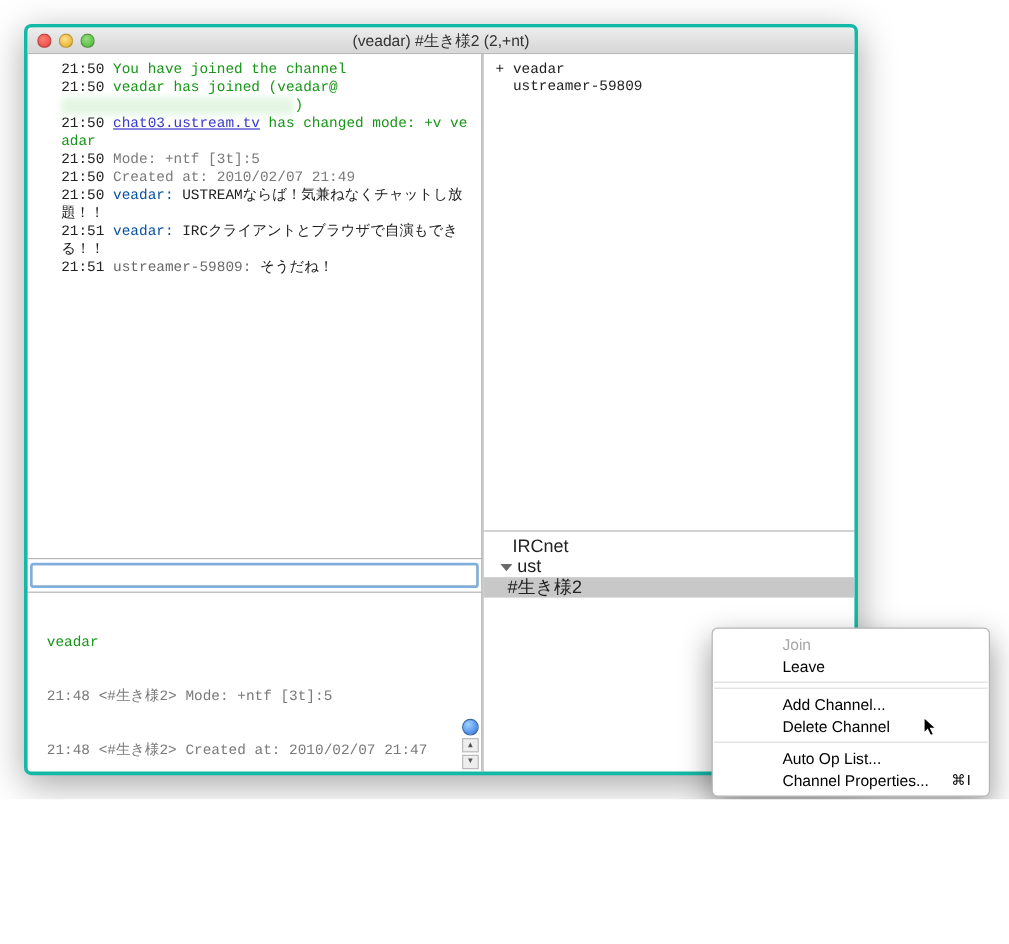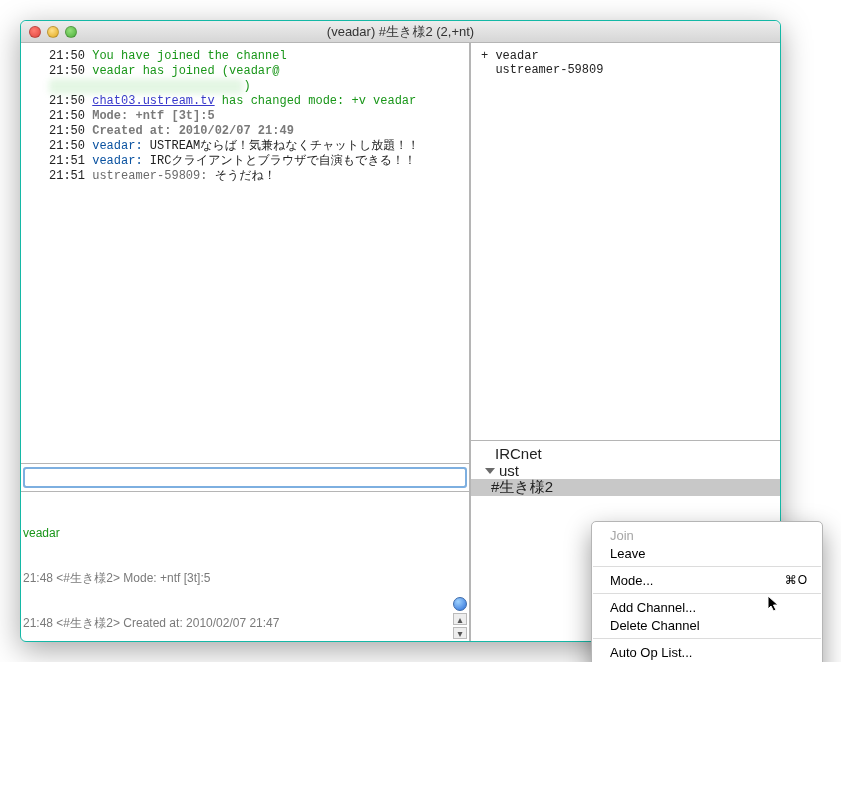--- a/index.html
+++ b/index.html
@@ -3,22 +3,22 @@
 <meta charset="utf-8">
 <style>
   * { box-sizing: border-box; margin: 0; padding: 0; }
   body {
     font-family: "Lucida Grande", "Helvetica Neue", sans-serif;
     font-size: 12px;
     background: #fff;
     padding: 20px;
   }
   .window {
-    width: 761px;
-    border: 1px solid #14b8a6;
+    width: 695px;
+    border: 3px solid #14b8a6;
     border-radius: 6px;
     box-shadow: 0 8px 30px rgba(0,0,0,0.35);
     background: #fff;
     position: relative;
   }
   .titlebar {
     height: 22px;
     background: linear-gradient(#ededed,#d6d6d6);
     border-bottom: 1px solid #b5b5b5;
     border-radius: 6px 6px 0 0;
@@ -61,21 +61,21 @@
     font-size: 12px;
     line-height: 1.25;
     overflow: hidden;
     white-space: pre-wrap;
     word-break: break-all;
     margin-left: 20px;
   }
   .ts { color: #222; }
   .sys-join { color: #199619; }
   .link { color: #3939cc; text-decoration: underline; }
-  .sys-gray { color: #7a7a7a; font-weight: bold; }
+  .sys-gray { color: #7a7a7a; }
   .nick { color: #0a52a0; }
   .nick-other { color: #6a6a6a; }
   .msg { color: #222; }
 
   .right-col {
     grid-column: 2; grid-row: 1 / span 3;
     display: flex;
     flex-direction: column;
     border-left: 1px solid #b5b5b5;
   }
@@ -131,22 +131,22 @@
     font-size: 12px;
     padding: 0 4px;
     outline: 2px solid #7dafe0;
     outline-offset: -1px;
   }
 
   .console {
     grid-column: 1; grid-row: 3;
     border-top: 1px solid #b5b5b5;
     border-right: 1px solid #b5b5b5;
-    padding: 4px 8px 4px 2px;
-    font-family: Liberation Sans, sans-serif;
+    padding: 4px 8px 4px 16px;
+    font-family: Liberation Mono, monospace;
     font-size: 12px;
     line-height: 1.25;
     color: #7a7a7a;
     overflow: hidden;
     position: relative;
     white-space: pre-wrap;
     word-break: break-all;
   }
   .console .green { color: #199619; }
   .scroll-knob {
@@ -185,20 +185,21 @@
     font-size: 13px;
     z-index: 10;
   }
   .ctx-item {
     display:flex;
     justify-content: space-between;
     align-items:center;
     padding: 2px 14px 2px 18px;
     height: 18px;
     color:#000;
+    margin-left:40px;
   }
   .ctx-item.disabled { color:#a6a6a6; }
   .ctx-item.highlight { background:#2a59ea; color:#fff; }
   .ctx-sep { height:1px; margin:4px 1px; background:#dcdcdc; }
   .ctx-sc { font-size:12px; letter-spacing:1px; }
   .cursor {
     position:absolute;
     top: 574px;
     left: 746px;
     width:14px;height:18px;
@@ -271,24 +272,20 @@
   </div>
 
   <div class="ctx">
     <div class="ctx-item disabled">
       <span>Join</span>
     </div>
     <div class="ctx-item">
       <span>Leave</span>
     </div>
     <div class="ctx-sep"></div>
-    <div class="ctx-item">
-      <span>Mode...</span>
-      <span class="ctx-sc">⌘O</span>
-    </div>
     <div class="ctx-sep"></div>
     <div class="ctx-item">
       <span>Add Channel...</span>
     </div>
     <div class="ctx-item">
       <span>Delete Channel</span>
     </div>
     <div class="ctx-sep"></div>
     <div class="ctx-item">
       <span>Auto Op List...</span>

